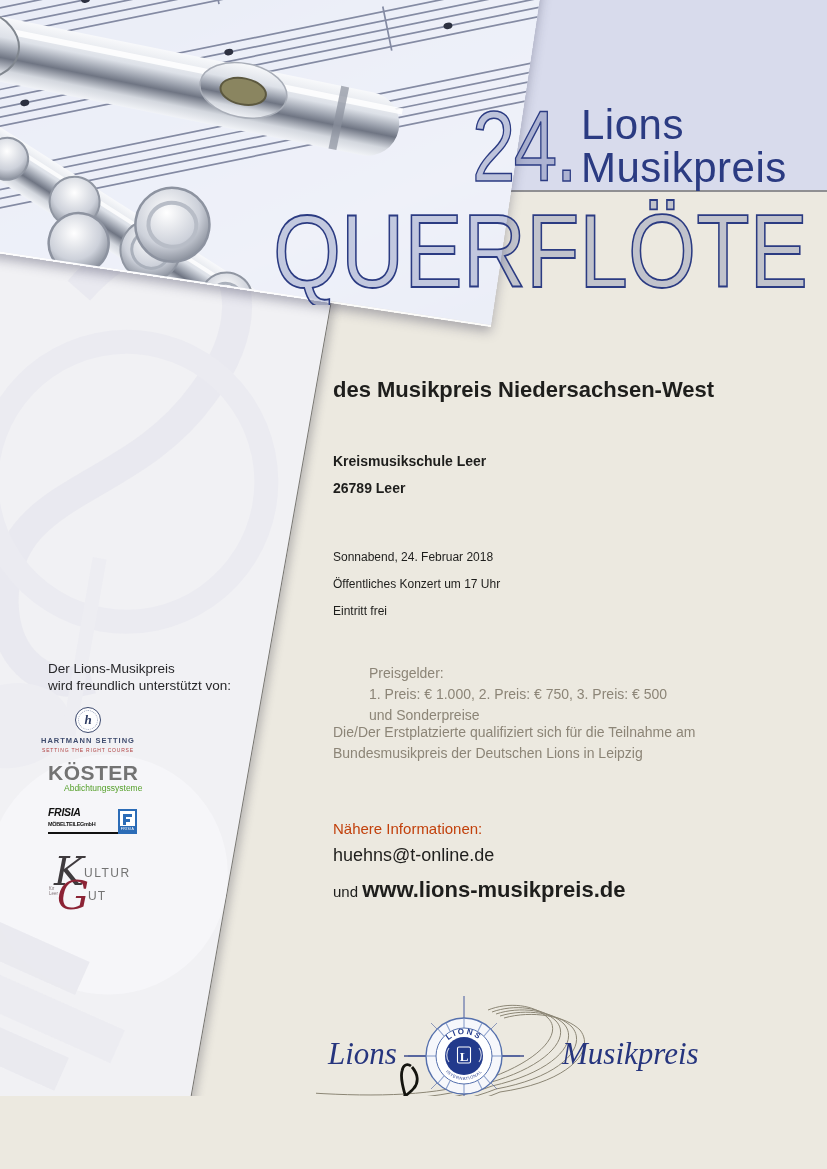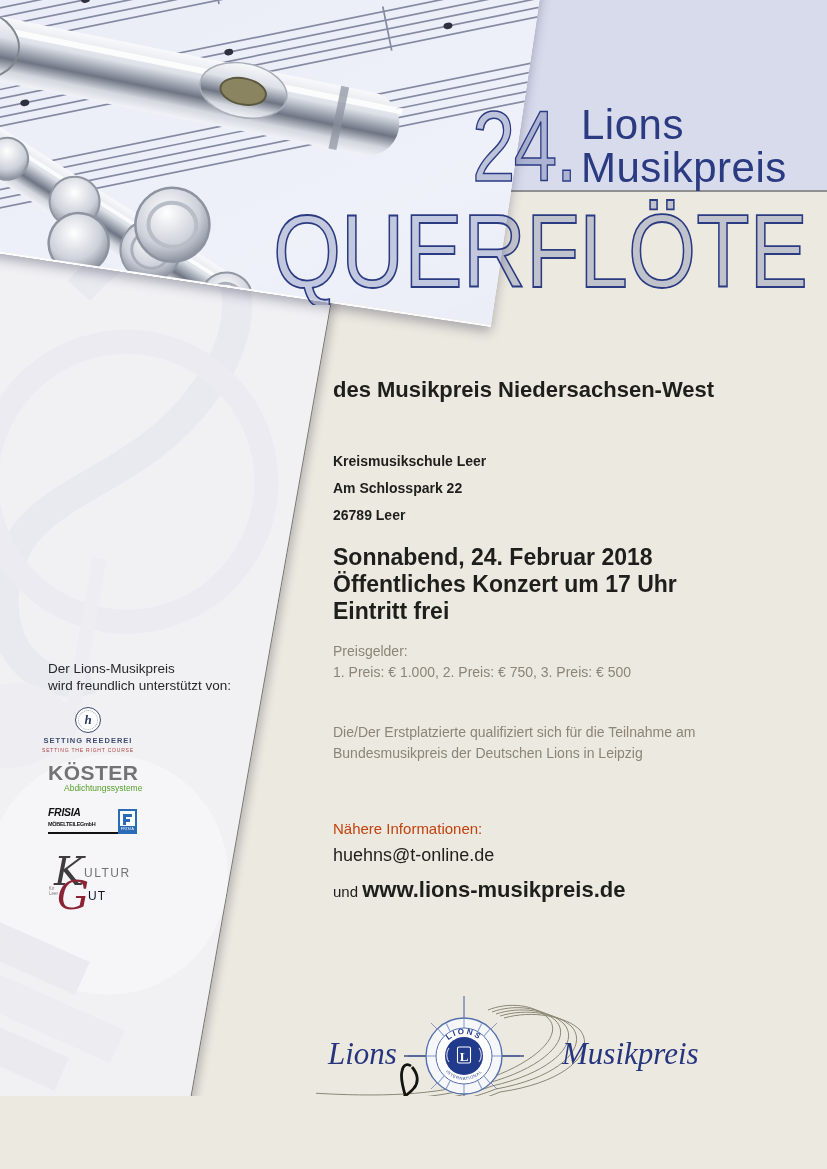--- a/index.html
+++ b/index.html
@@ -30,23 +30,23 @@
             letter-spacing:-2px;}
   .t-number .squeeze{display:inline-block;transform:scaleX(.78);transform-origin:left;}
   .t-org{position:absolute;left:581px;top:103px;z-index:4;color:#2b3b82;
          font-size:42px;line-height:43px;letter-spacing:.5px;}
   .querfloete-svg{position:absolute;left:265px;top:190px;z-index:4;}
 
   
   .main-col{position:absolute;left:333px;z-index:5;color:#1e1e1c;}
   .subtitle{top:377px;font-size:22px;font-weight:bold;}
   .venue{top:448px;font-size:14px;font-weight:bold;line-height:27px;}
-  .event{top:544px;font-size:23px;font-weight:bold;line-height:27px;}
+  .event{top:544px;font-size:12px;font-weight:normal;line-height:27px;}
   .grey-txt{color:#8c8577;font-size:14px;line-height:21px;}
-  .prizes{top:641px;}
+  .prizes{top:663px;margin-left:36px;}
   .qualifier{top:722px;}
   .info-label{top:820px;font-size:15px;color:#c2410c;}
   .email{top:845px;font-size:18px;font-weight:normal;}
   .webline{top:877px;font-size:15px;}
   .webline b{font-size:22px;text-align:center;}
 
   
   .sidebar{position:absolute;z-index:5;}
   .sp-intro{left:48px;top:660px;font-size:13.5px;line-height:17px;color:#28282a;}
   .sp-hartmann{left:28px;top:707px;width:120px;text-align:center;}
@@ -68,21 +68,21 @@
            background:#fff;box-sizing:border-box;}
   .f-badge .b1{position:absolute;left:3px;top:3px;width:9px;height:3px;background:#2b6cb7;}
   .f-badge .b2{position:absolute;left:3px;top:8px;width:7px;height:3px;background:#2b6cb7;}
   .f-badge .b3{position:absolute;left:3px;top:3px;width:3px;height:11px;background:#2b6cb7;}
   .f-badge .bstrip{position:absolute;left:0;bottom:0;width:100%;height:6px;background:#2b6cb7;
            color:#fff;font-size:3.5px;text-align:center;line-height:6px;letter-spacing:.4px;}
   .sp-kultur{left:48px;top:852px;width:90px;height:62px;position:absolute;}
   .kg-k{position:absolute;left:6px;top:-4px;font:italic 40px "DejaVu Serif",serif;color:#3f3b3e;}
   .kg-ultur{position:absolute;left:36px;top:14px;font-size:12px;letter-spacing:1.5px;color:#737373;}
   .kg-g{position:absolute;left:9px;top:20px;font:italic 40px "DejaVu Serif",serif;color:#8c2335;}
-  .kg-ut{position:absolute;left:40px;top:37px;font-size:12px;letter-spacing:1px;color:#0f172a;}
+  .kg-ut{position:absolute;left:40px;top:37px;font-size:12px;letter-spacing:1px;color:#737373;}
   .kg-small{position:absolute;left:1px;top:34px;font-size:4.5px;line-height:5px;color:#82757a;}
 
   
   .footer-logo{position:absolute;left:316px;top:988px;z-index:5;}
 
   .abs{position:absolute;}
 </style>
 </head>
 <body>
 
@@ -195,33 +195,33 @@
     <div>Musikpreis</div>
   </div>
   <svg class="querfloete-svg" width="555" height="115" viewBox="0 0 555 115">
     <text x="8" y="97" font-family="Liberation Sans, sans-serif" font-size="103" textLength="535" lengthAdjust="spacingAndGlyphs" fill="rgba(43,59,130,0.22)" stroke="#2b3b82" stroke-width="1.8">QUERFLÖTE</text>
   </svg>
 
   <div class="main-col abs subtitle">des Musikpreis Niedersachsen-West</div>
 
   <div class="main-col abs venue">
     <div>Kreismusikschule Leer</div>
-    <div>Am Schlosspark 22</div>
     <div>26789 Leer</div>
   </div>
 
   <div class="main-col abs event">
     <div>Sonnabend, 24. Februar 2018</div>
     <div>Öffentliches Konzert um 17 Uhr</div>
     <div>Eintritt frei</div>
   </div>
 
   <div class="main-col abs grey-txt prizes">
     <div>Preisgelder:</div>
     <div>1. Preis: € 1.000, 2. Preis: € 750, 3. Preis: € 500</div>
+    <div>und Sonderpreise</div>
   </div>
 
   <div class="main-col abs grey-txt qualifier">
     <div>Die/Der Erstplatzierte qualifiziert sich für die Teilnahme am</div>
     <div>Bundesmusikpreis der Deutschen Lions in Leipzig</div>
   </div>
 
   <div class="main-col abs info-label">Nähere Informationen:</div>
   <div class="main-col abs email">huehns@t-online.de</div>
   <div class="main-col abs webline">
@@ -231,21 +231,21 @@
 
   <div class="sidebar abs sp-intro">
     <div>Der Lions-Musikpreis</div>
     <div>wird freundlich unterstützt von:</div>
   </div>
 
   <div class="sidebar abs sp-hartmann">
     <div class="h-circle">
       <span>h</span>
     </div>
-    <div class="h-name">SETTING REEDEREI</div>
+    <div class="h-name">HARTMANN SETTING</div>
     <div class="h-tag">SETTING THE RIGHT COURSE</div>
   </div>
 
   <div class="sidebar abs sp-koester">
     <div class="k-name">KÖSTER</div>
     <div class="k-sub">Abdichtungssysteme</div>
   </div>
 
   <div class="sidebar sp-frisia">
     <div class="f-l1">FRISIA</div>

